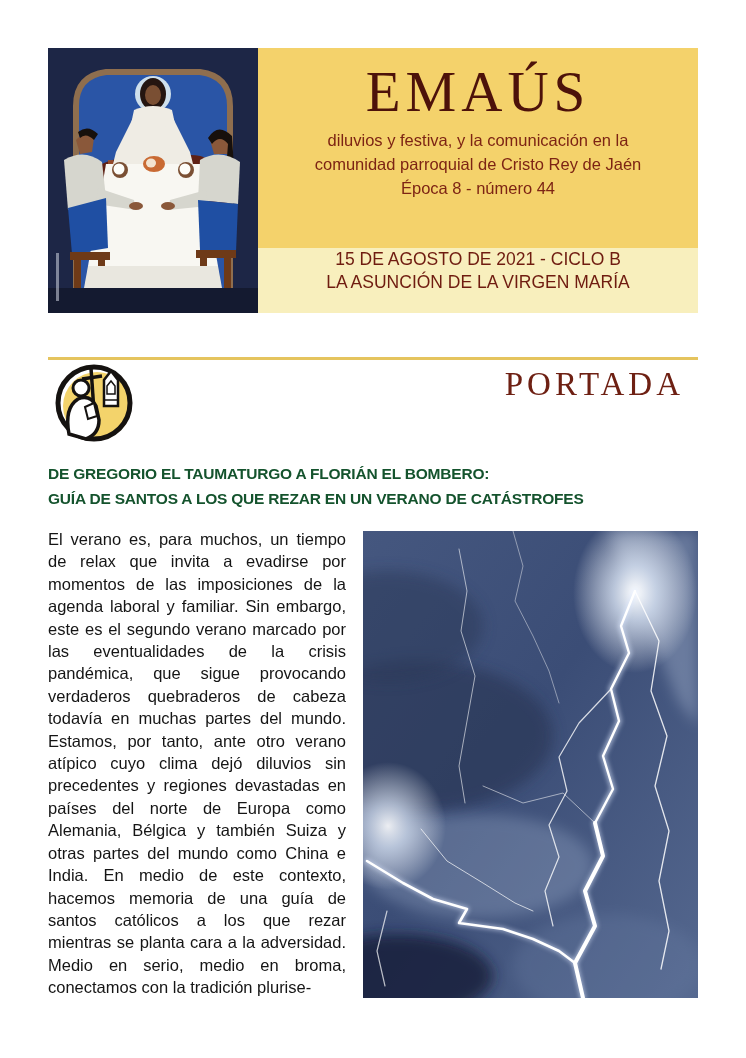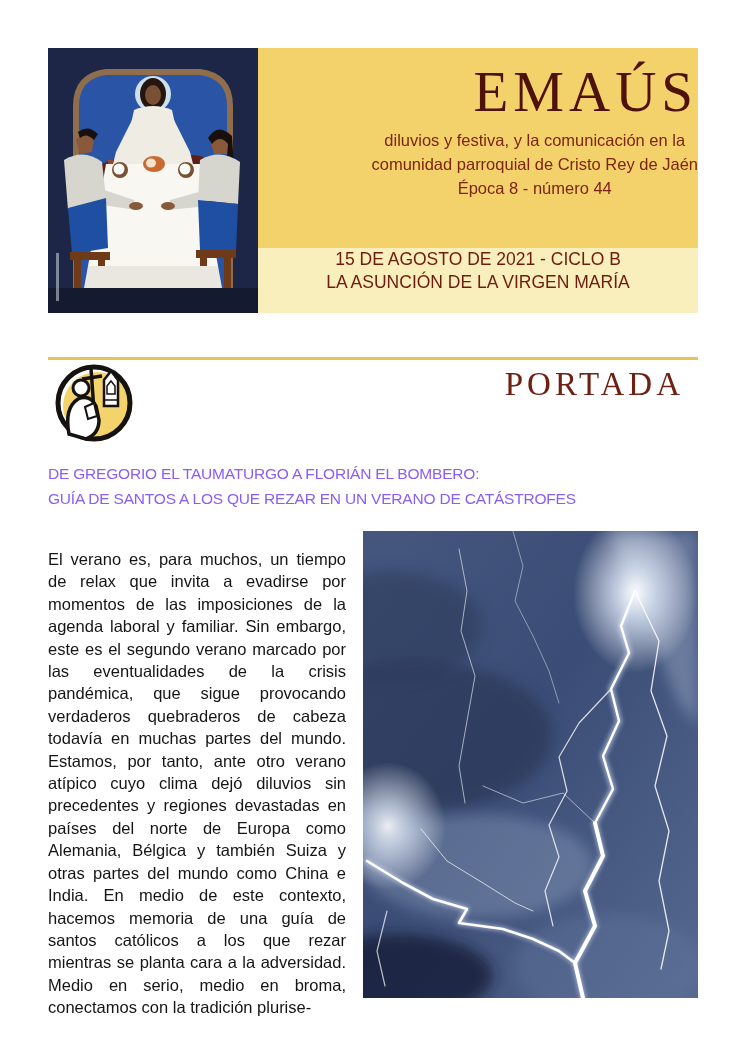--- a/index.html
+++ b/index.html
@@ -13,21 +13,21 @@
   }
   
   .header-box{
     position:absolute;left:48px;top:48px;width:650px;height:265px;
     display:flex;
   }
   .painting-wrap{width:210px;height:265px;flex:0 0 auto;}
   .header-right{flex:1;display:flex;flex-direction:column;}
   .header-main{
     height:200px;background:#f4d26b;
-    display:flex;flex-direction:column;align-items:flex-end;
+    display:flex;flex-direction:column;align-items:center;
   }
   .header-title{
     margin-top:14px;
     font-family:"Liberation Serif",serif;
     font-size:57px;line-height:60px;
     letter-spacing:5px;
     color:#4d120a;
   }
   .header-subtitle{
     margin-top:6px;
@@ -54,27 +54,27 @@
     font-family:"Liberation Serif",serif;
     font-size:33px;letter-spacing:4px;
     color:#6e2013;
   }
   .parish-logo{
     position:absolute;left:52px;top:362px;width:86px;height:86px;
   }
   
   .headline{
     position:absolute;left:48px;top:461px;width:660px;
-    font-weight:normal;
+    font-weight:bold;
     font-size:15.5px;line-height:25px;
     letter-spacing:-0.2px;
-    color:#8b5cf6;
+    color:#14532d;
   }
   .body-col{
-    position:absolute;left:48px;top:548px;width:298px;
+    position:absolute;left:48px;top:528px;width:298px;
     font-size:16.5px;line-height:22.4px;
     color:#151515;
     text-align:justify;
   }
   .photo-wrap{
     position:absolute;left:363px;top:531px;width:335px;height:467px;
   }
   svg{display:block;}
 </style>
 </head>

